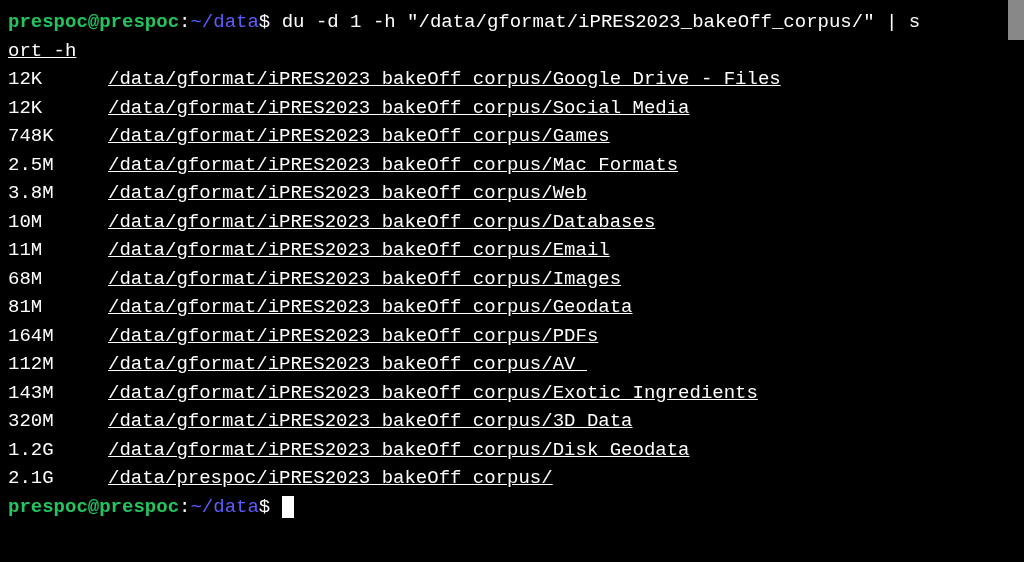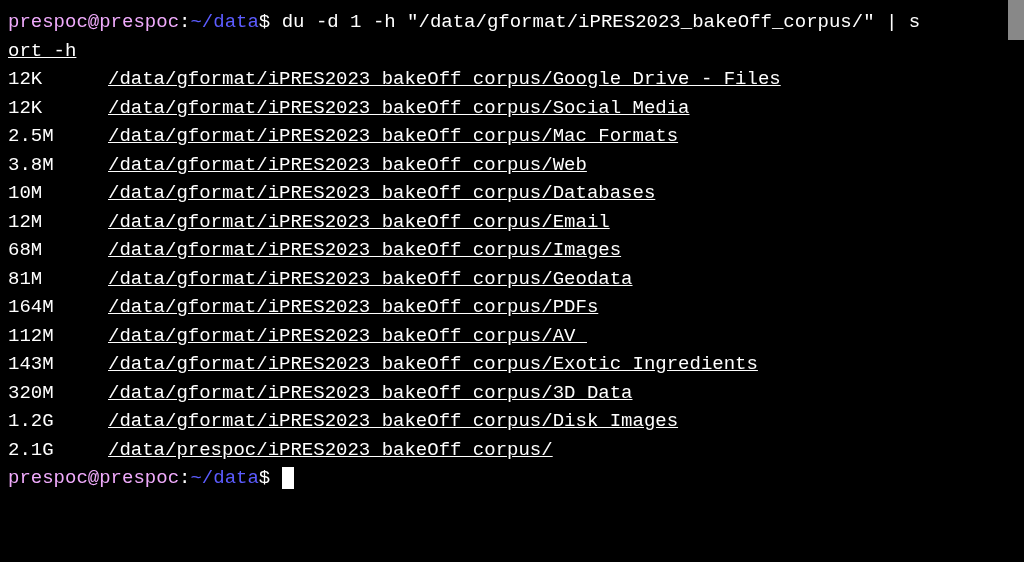--- a/index.html
+++ b/index.html
@@ -17,21 +17,22 @@
       width: 1024px;
       height: 562px;
       overflow: hidden;
       position: relative;
     }
     .terminal {
       width: 100%;
       height: 100%;
     }
     .prompt-user {
-      color: #f0abfc;
+      color: #22c55e;
+      font-weight: bold;
     }
     .prompt-colon {
       color: #ffffff;
     }
     .prompt-path {
       color: #5c5cff;
     }
     .prompt-dollar {
       color: #ffffff;
     }
@@ -67,31 +68,32 @@
 <body>
 
 <div class="terminal">
   <div>
     <span class="prompt-user">prespoc@prespoc</span><span class="prompt-colon">:</span><span class="prompt-path">~/data</span><span class="prompt-dollar">$</span><span class="cmd"> <span>du -d 1 -h "/data/gformat/iPRES2023_bakeOff_corpus/" | s</span></span>
   </div>
   <div class="output-line">ort -h</div>
   <div id="output-container">
       <div class="output-line"><span class="size-col">12K</span><span>/data/gformat/iPRES2023_bakeOff_corpus/Google Drive - Files</span></div>
       <div class="output-line"><span class="size-col">12K</span><span>/data/gformat/iPRES2023_bakeOff_corpus/Social Media</span></div>
+      <div class="output-line"><span class="size-col">748K</span><span>/data/gformat/iPRES2023_bakeOff_corpus/Games</span></div>
       <div class="output-line"><span class="size-col">2.5M</span><span>/data/gformat/iPRES2023_bakeOff_corpus/Mac Formats</span></div>
       <div class="output-line"><span class="size-col">3.8M</span><span>/data/gformat/iPRES2023_bakeOff_corpus/Web</span></div>
       <div class="output-line"><span class="size-col">10M</span><span>/data/gformat/iPRES2023_bakeOff_corpus/Databases</span></div>
-      <div class="output-line"><span class="size-col">12M</span><span>/data/gformat/iPRES2023_bakeOff_corpus/Email</span></div>
+      <div class="output-line"><span class="size-col">11M</span><span>/data/gformat/iPRES2023_bakeOff_corpus/Email</span></div>
       <div class="output-line"><span class="size-col">68M</span><span>/data/gformat/iPRES2023_bakeOff_corpus/Images</span></div>
       <div class="output-line"><span class="size-col">81M</span><span>/data/gformat/iPRES2023_bakeOff_corpus/Geodata</span></div>
       <div class="output-line"><span class="size-col">164M</span><span>/data/gformat/iPRES2023_bakeOff_corpus/PDFs</span></div>
       <div class="output-line"><span class="size-col">112M</span><span>/data/gformat/iPRES2023_bakeOff_corpus/AV_</span></div>
       <div class="output-line"><span class="size-col">143M</span><span>/data/gformat/iPRES2023_bakeOff_corpus/Exotic Ingredients</span></div>
       <div class="output-line"><span class="size-col">320M</span><span>/data/gformat/iPRES2023_bakeOff_corpus/3D Data</span></div>
-      <div class="output-line"><span class="size-col">1.2G</span><span>/data/gformat/iPRES2023_bakeOff_corpus/Disk Images</span></div>
+      <div class="output-line"><span class="size-col">1.2G</span><span>/data/gformat/iPRES2023_bakeOff_corpus/Disk Geodata</span></div>
       <div class="output-line"><span class="size-col">2.1G</span><span>/data/prespoc/iPRES2023_bakeOff_corpus/</span></div>
     </div>
   <div>
     <span class="prompt-user">prespoc@prespoc</span><span class="prompt-colon">:</span><span class="prompt-path">~/data</span><span class="prompt-dollar">$</span><span class="cmd"> </span><span class="cursor"></span>
   </div>
 </div>
 
 <div class="scrollbar"></div>
 
 </body></html>

